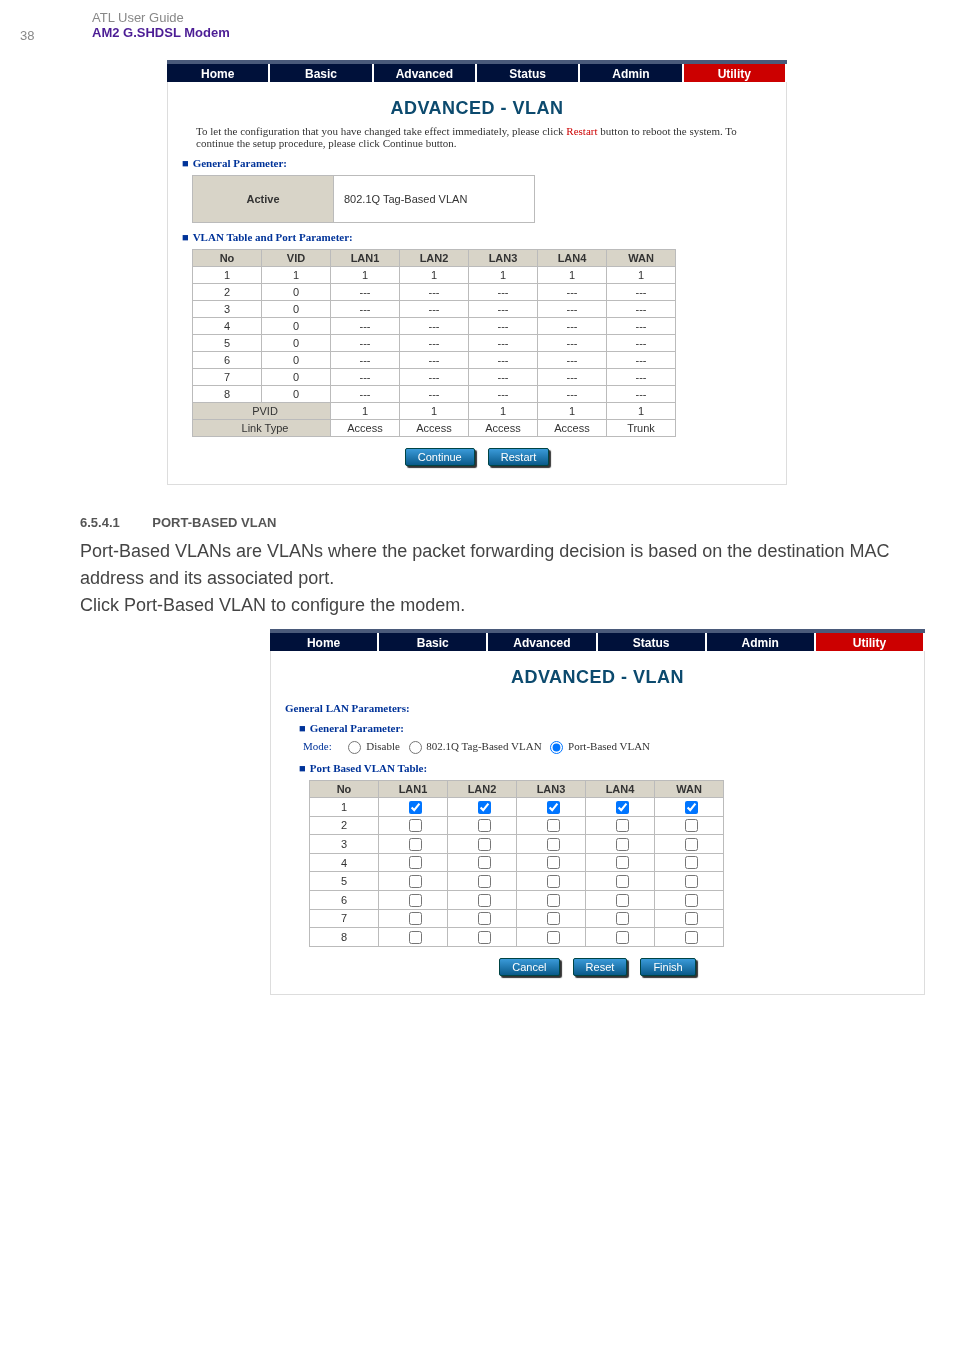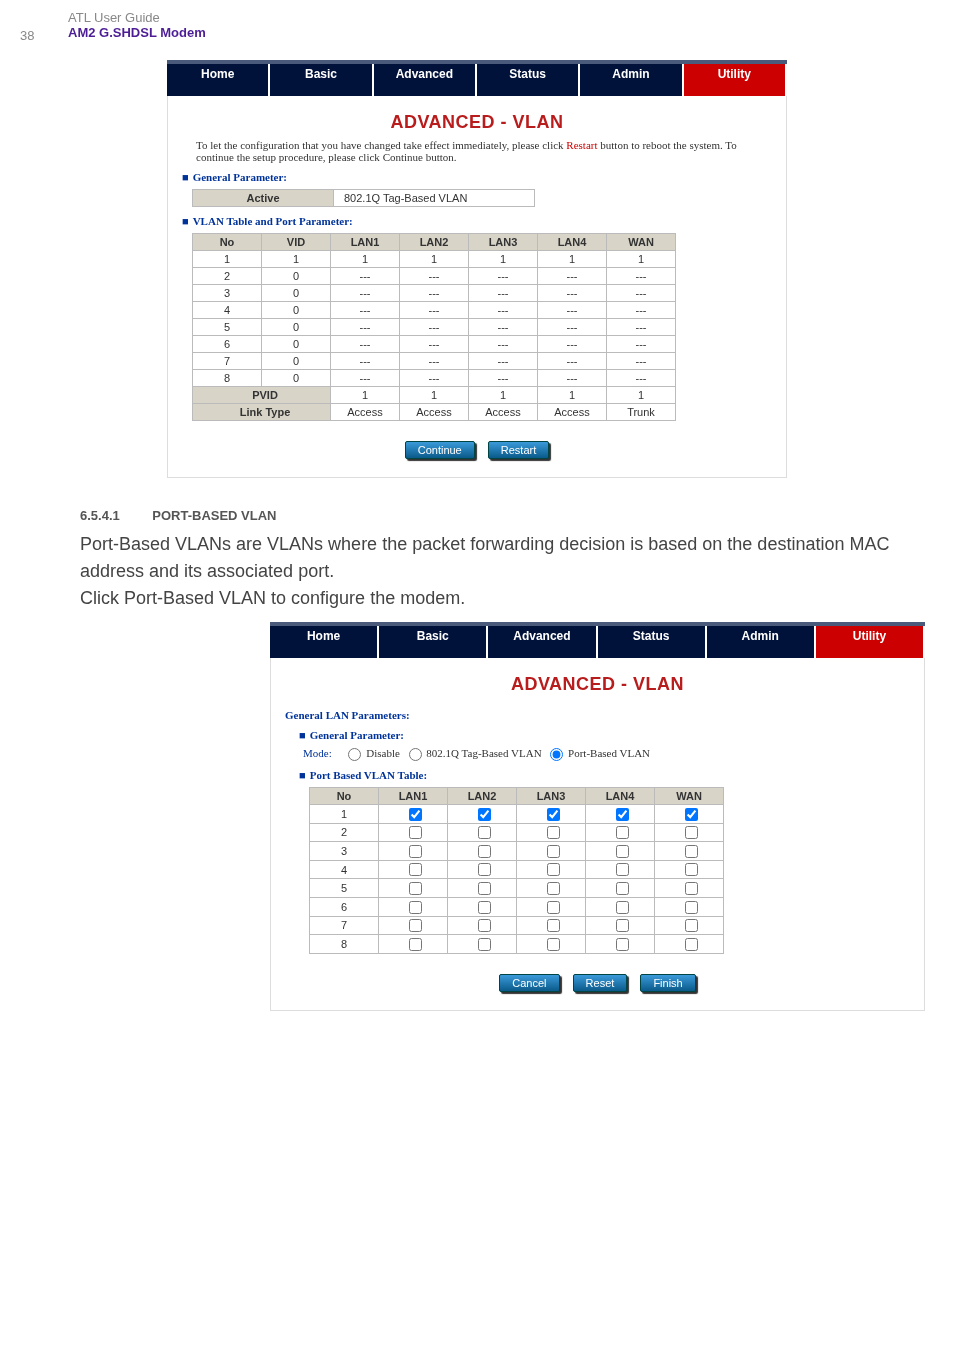--- a/index.html
+++ b/index.html
@@ -11,21 +11,21 @@
     color: #333;
   }
   .page-margin {
     position: absolute;
     left: 20px;
     top: 28px;
     font-size: 13px;
     color: #888;
   }
   .doc-header {
-    margin-left: 68px;
+    margin-left: 92px;
     margin-top: 10px;
     font-size: 13px;
     color: #888;
   }
   .doc-header .bold {
     font-weight: bold;
     color: #4c1d95;
   }
   .screenshot {
     margin: 20px auto 10px auto;
@@ -34,38 +34,38 @@
     background: #fff;
   }
   .screenshot2 {
     margin: 10px auto 10px 270px;
     width: 655px;
     border-top: 4px solid #4a5a7a;
     background: #fff;
   }
   .nav {
     display: flex;
-    height: 32px;
+    height: 18px;
     font-size: 12px;
   }
   .nav .tab {
     background: #00113a;
     color: #fff;
     font-weight: bold;
     text-align: center;
     padding: 3px 2px 3px 2px;
     border-right: 2px solid #fff;
     flex: 1;
     font-family: Arial, sans-serif;
   }
   .nav .tab.red {
     background: #cc0000;
   }
   .page-title {
-    color: #b91c1c;
+    color: #0c4a6e;
     font-weight: bold;
     font-size: 18px;
     text-align: center;
     padding: 6px 0;
     letter-spacing: 0.5px;
     font-family: Arial, sans-serif;
   }
   .content-box {
     border: 1px solid #ddd;
     border-top: none;
@@ -100,28 +100,28 @@
     text-align: center;
     background: #fff;
     min-width: 48px;
   }
   table.data th {
     background: #d8d4c8;
     font-weight: bold;
   }
   table.data td.label, table.data th.label {
     background: #d8d4c8;
-    font-weight: bold;
+    font-weight: normal;
     padding-left: 17px;
   }
   .gp-table { border-collapse: collapse; margin-left: 10px; font-size: 11px; }
-  .gp-table td, .gp-table th { border: 1px solid #bbb; padding: 2px 10px; }
+  .gp-table td, .gp-table th { border: 1px solid #bbb; padding: 17px 10px; }
   .gp-table .th { background: #d8d4c8; font-weight: bold; text-align: center; }
   .gp-table .val { background: #fff; }
-  .btn-row { text-align: center; margin-top: 20px; }
+  .btn-row { text-align: center; margin-top: 11px; }
   .pill-btn {
     display: inline-block;
     background: #0a5a8a;
     background-image: linear-gradient(#3a9ad9, #0a5a8a);
     color: #fff;
     font-size: 11px;
     padding: 2px 12px 2px 12px;
     border: 1px solid #044;
     border-radius: 2px;
     margin: 0 5px;

